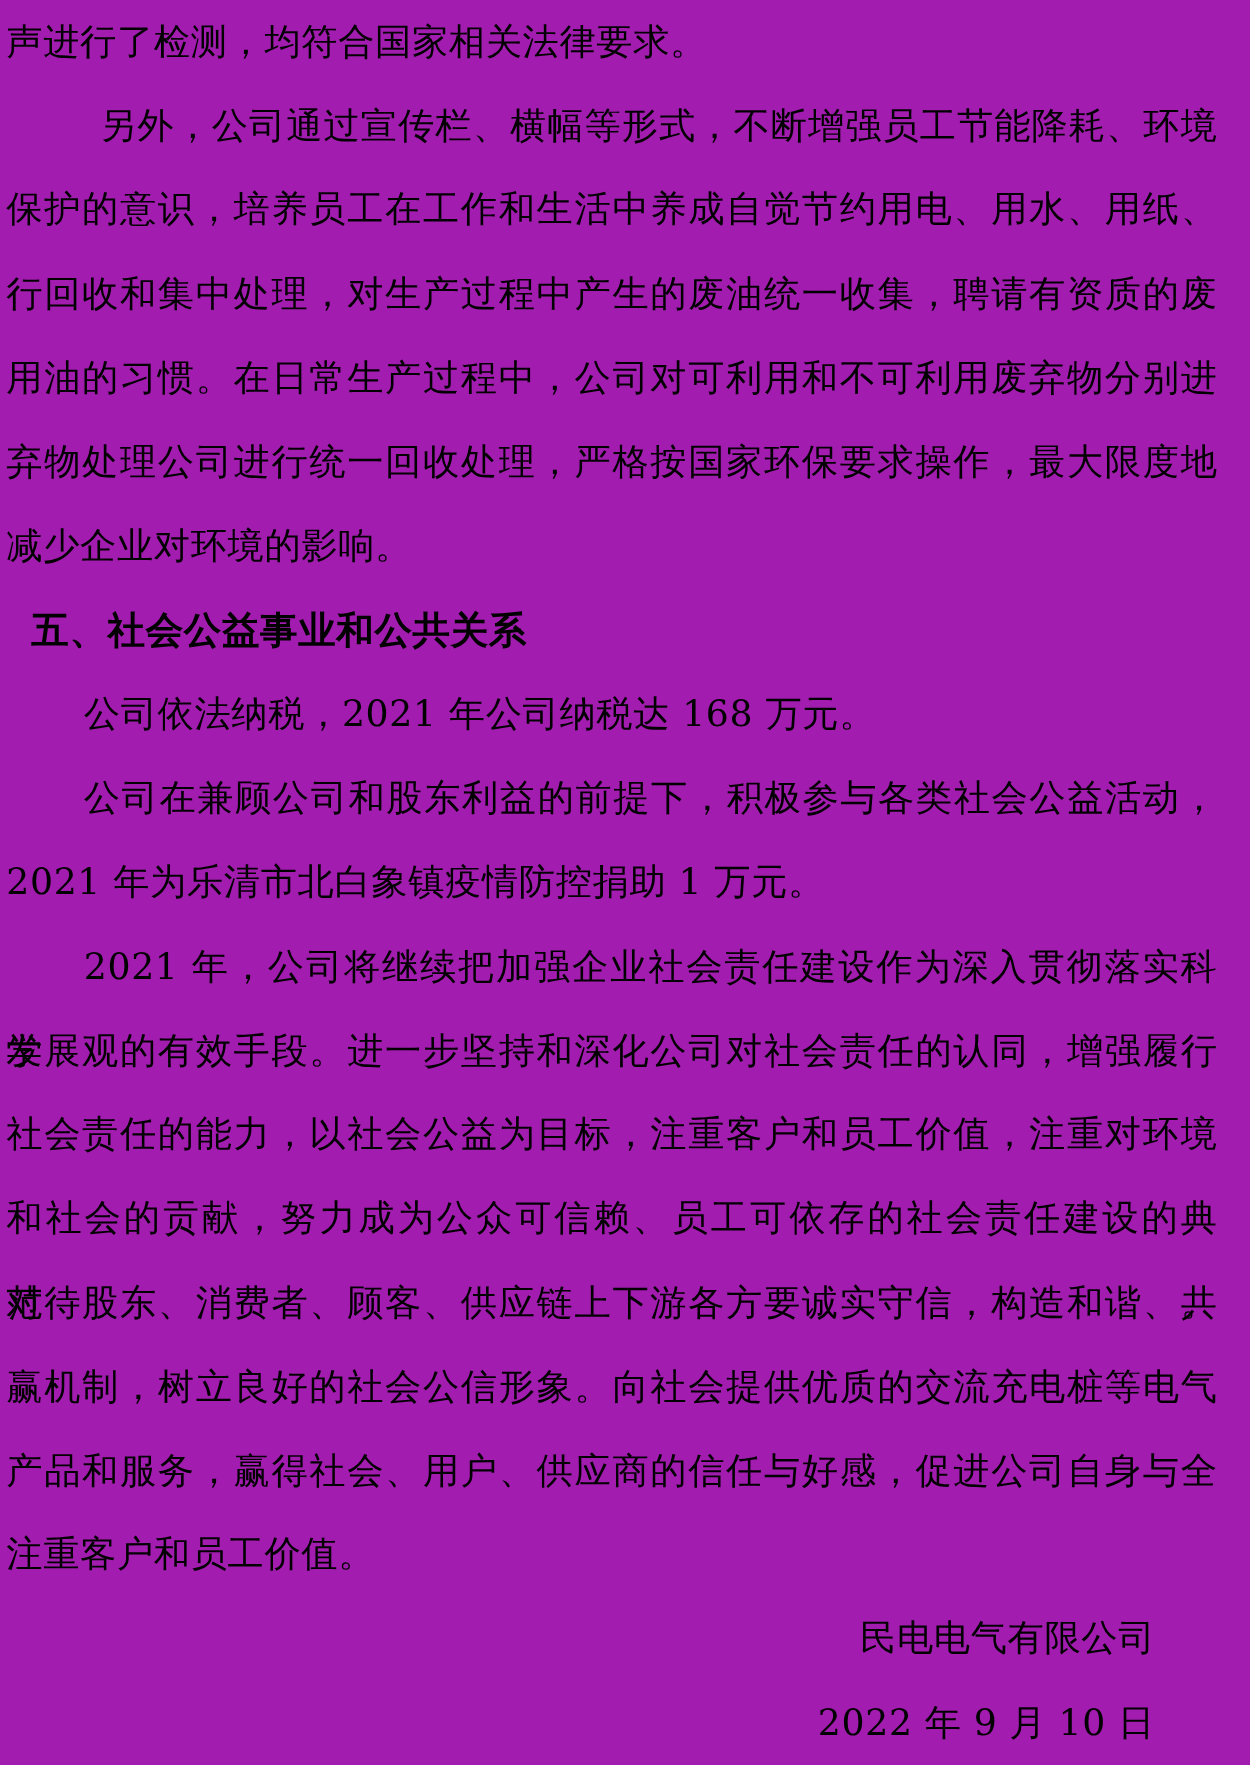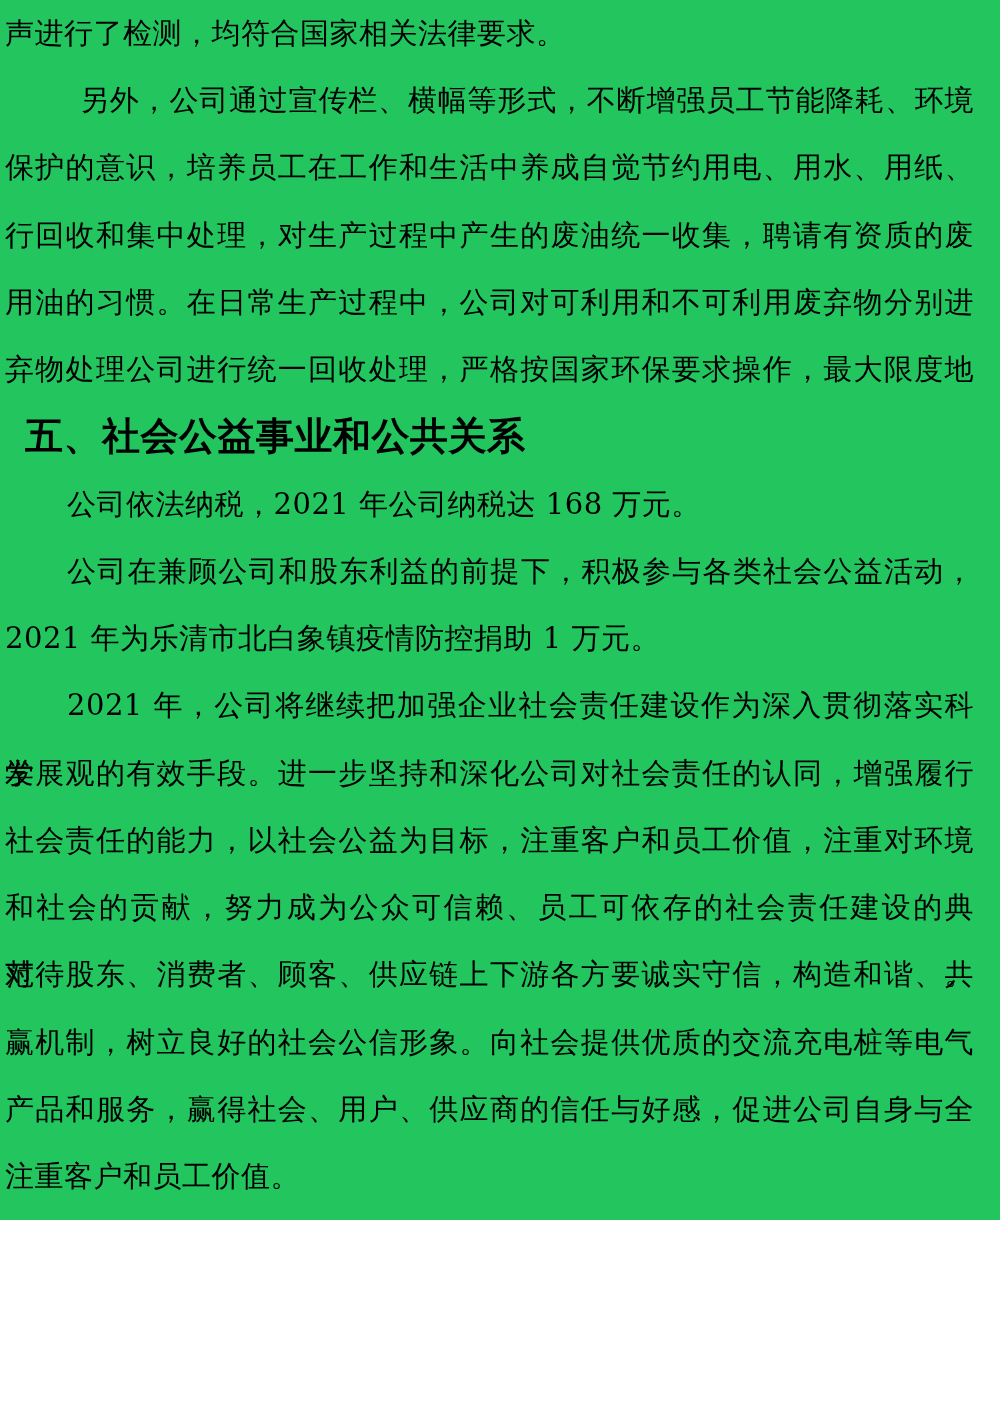--- a/index.html
+++ b/index.html
@@ -3,22 +3,22 @@
 <meta charset="utf-8">
 <style>
   html, body {
     margin: 0;
     padding: 0;
     background: #ffffff;
   }
   .page {
     position: relative;
     width: 1000px;
-    height: 1220px;
-    background: #22c55e;
+    height: 1412px;
+    background: #a21caf;
     color: #000000;
     font-family: "DejaVu Serif", "Liberation Serif", serif;
     box-sizing: border-box;
     padding: 0 26px 13px 5px;
     overflow: hidden;
   }
   .line {
     height: 67.24px;
     line-height: 67.24px;
     font-size: 29px;
@@ -36,21 +36,21 @@
   .end {
     text-align: left;
     text-align-last: left;
   }
   
   .ind    { text-indent: 62px; }
   
   .ind-lg { text-indent: 75px; }
   .heading {
     font-weight: bold;
-    font-size: 38px;
+    font-size: 30px;
     text-indent: 20px;
     text-align: left;
     text-align-last: left;
     font-family: "DejaVu Sans", "Liberation Sans", sans-serif;
   }
   .sign {
     text-align: left;
     text-align-last: right;
     padding-right: 50px;
   }
@@ -58,20 +58,21 @@
 </head>
 <body>
 
 <div class="page">
     <div class="line end">声进行了检测，均符合国家相关法律要求。</div>
     <div class="line full ind-lg">另外，公司通过宣传栏、横幅等形式，不断增强员工节能降耗、环境</div>
     <div class="line full">保护的意识，培养员工在工作和生活中养成自觉节约用电、用水、用纸、</div>
     <div class="line full">行回收和集中处理，对生产过程中产生的废油统一收集，聘请有资质的废</div>
     <div class="line full">用油的习惯。在日常生产过程中，公司对可利用和不可利用废弃物分别进</div>
     <div class="line full">弃物处理公司进行统一回收处理，严格按国家环保要求操作，最大限度地</div>
+    <div class="line end">减少企业对环境的影响。</div>
     <div class="line heading">五、社会公益事业和公共关系</div>
     <div class="line end ind">公司依法纳税，2021 年公司纳税达 168 万元。</div>
     <div class="line full ind">公司在兼顾公司和股东利益的前提下，积极参与各类社会公益活动，</div>
     <div class="line end">2021 年为乐清市北白象镇疫情防控捐助 1 万元。</div>
     <div class="line full ind">2021 年，公司将继续把加强企业社会责任建设作为深入贯彻落实科学</div>
     <div class="line full">发展观的有效手段。进一步坚持和深化公司对社会责任的认同，增强履行</div>
     <div class="line full">社会责任的能力，以社会公益为目标，注重客户和员工价值，注重对环境</div>
     <div class="line full">和社会的贡献，努力成为公众可信赖、员工可依存的社会责任建设的典范。</div>
     <div class="line full">对待股东、消费者、顾客、供应链上下游各方要诚实守信，构造和谐、共</div>
     <div class="line full">赢机制，树立良好的社会公信形象。向社会提供优质的交流充电桩等电气</div>

